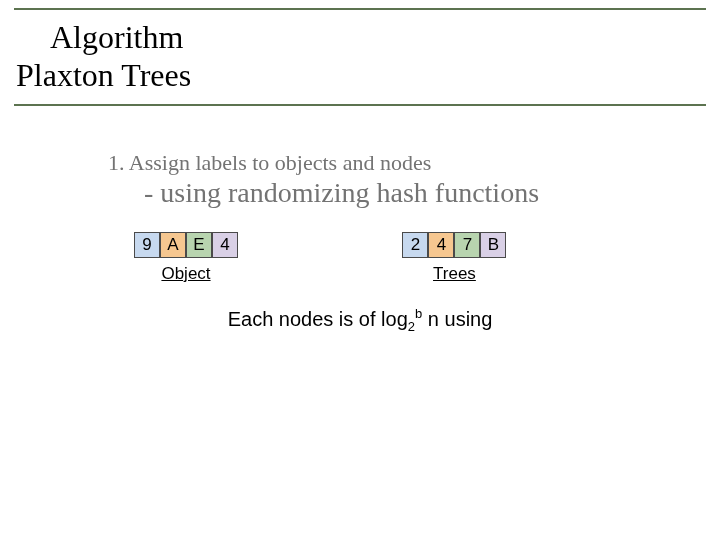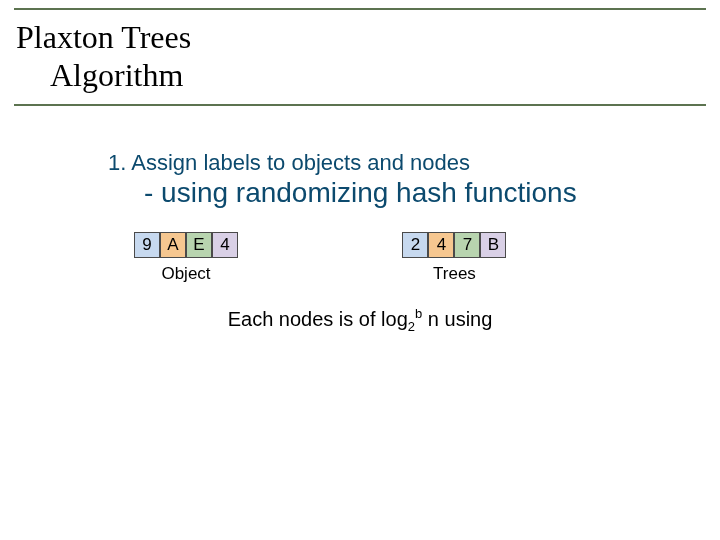--- a/index.html
+++ b/index.html
@@ -44,22 +44,22 @@
     right: 14px;
     top: 104px;
     height: 0;
     border-top: 2px solid #5c7350;
   }
   .body {
     position: absolute;
     left: 108px;
     top: 148px;
     width: 540px;
-    font-family: Liberation Sans, sans-serif;
-    color: #0c4a6e;
+    font-family: Liberation Serif, serif;
+    color: #737373;
   }
   .step-line {
     font-size: 22px;
     line-height: 30px;
   }
   .step-sub {
     font-size: 28px;
     line-height: 30px;
     padding-left: 36px;
   }
@@ -90,20 +90,21 @@
     line-height: 24px;
   }
   .c-blue   { background: #c7d9ef; }
   .c-orange { background: #f6c790; }
   .c-green  { background: #b8d4af; }
   .c-lav    { background: #d9d0e6; }
   .caption {
     text-align: center;
     font-size: 17px;
     margin-top: 6px;
+    text-decoration: underline;
   }
   .footnote {
     position: absolute;
     left: 0;
     right: 0;
     top: 306px;
     text-align: center;
     font-family: Arial, Helvetica, sans-serif;
     font-size: 20px;
   }
@@ -118,22 +119,22 @@
 </style>
 </head>
 <body>
 
 <div class="slide">
 
   <div class="title-rule"></div>
   <div class="title-rule2"></div>
 
   <div class="title-group">
+    <div class="title-line indent">Algorithm</div>
     <div class="title-line">Plaxton Trees</div>
-    <div class="title-line indent">Algorithm</div>
   </div>
 
   <div class="body">
     <div class="step-line">1. Assign labels to objects and nodes</div>
     <div class="step-sub">- using randomizing hash functions</div>
   </div>
 
   <div class="labels-row">
 
     <div class="cellblock">

